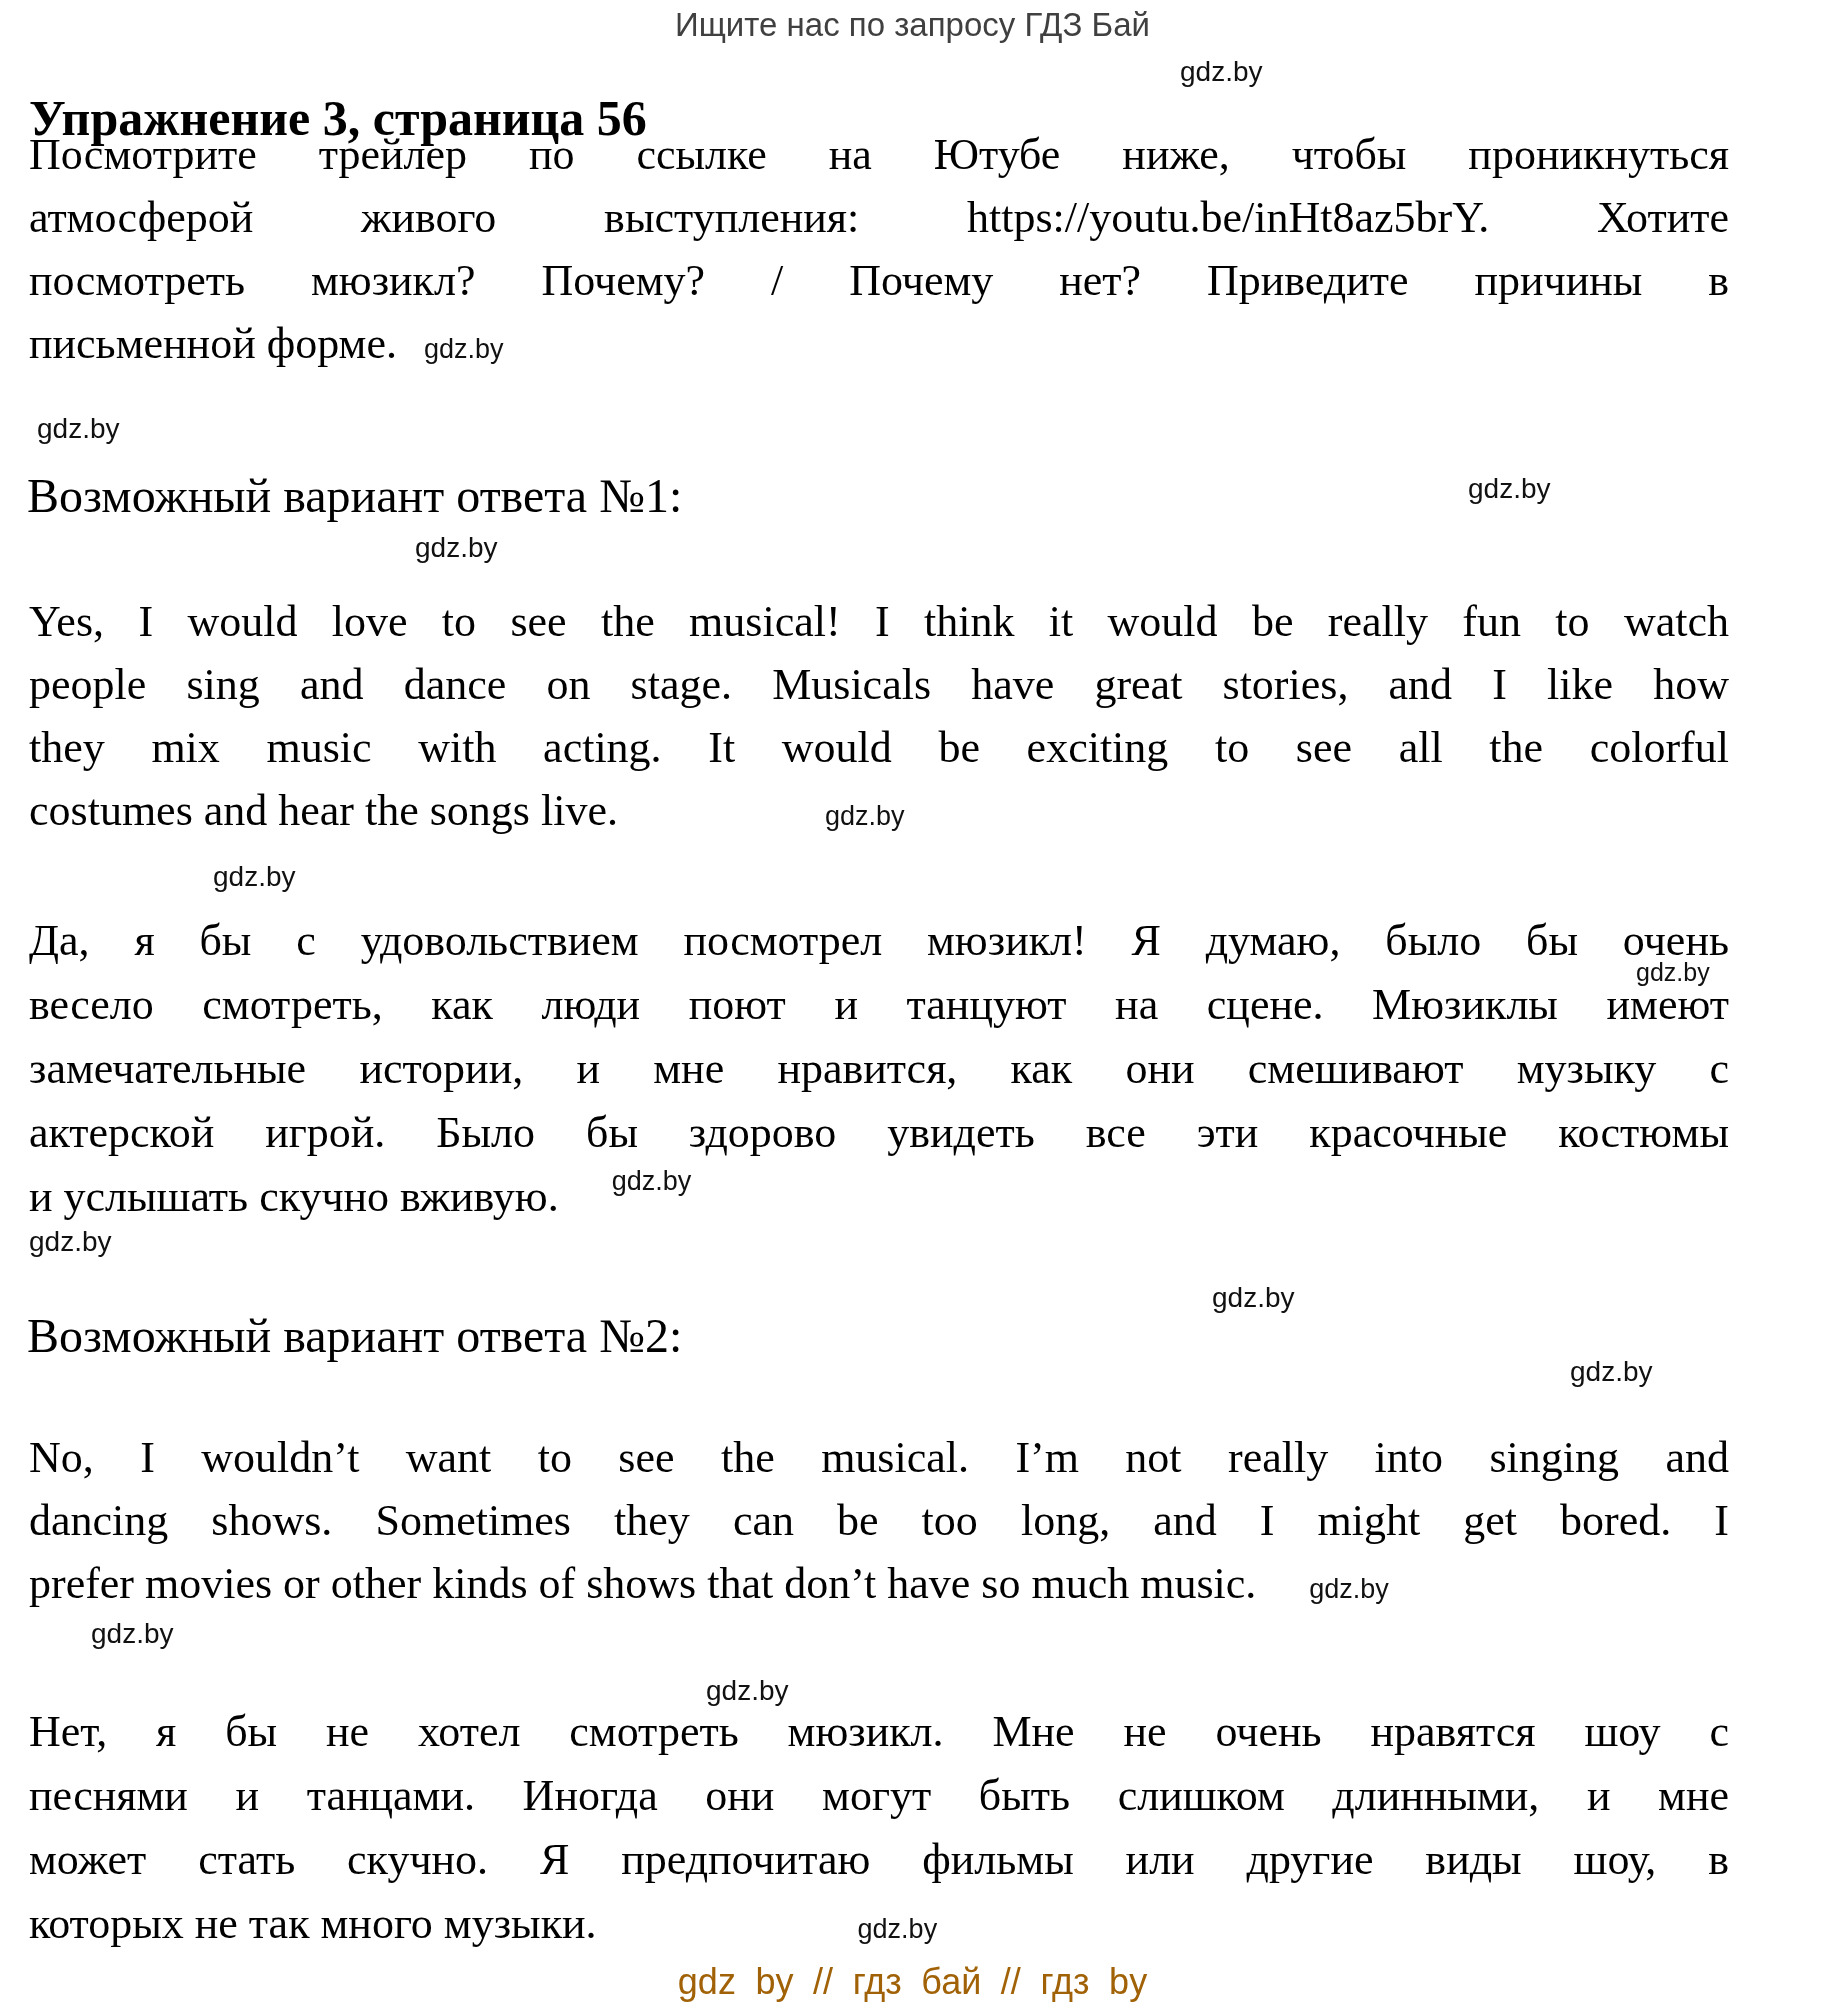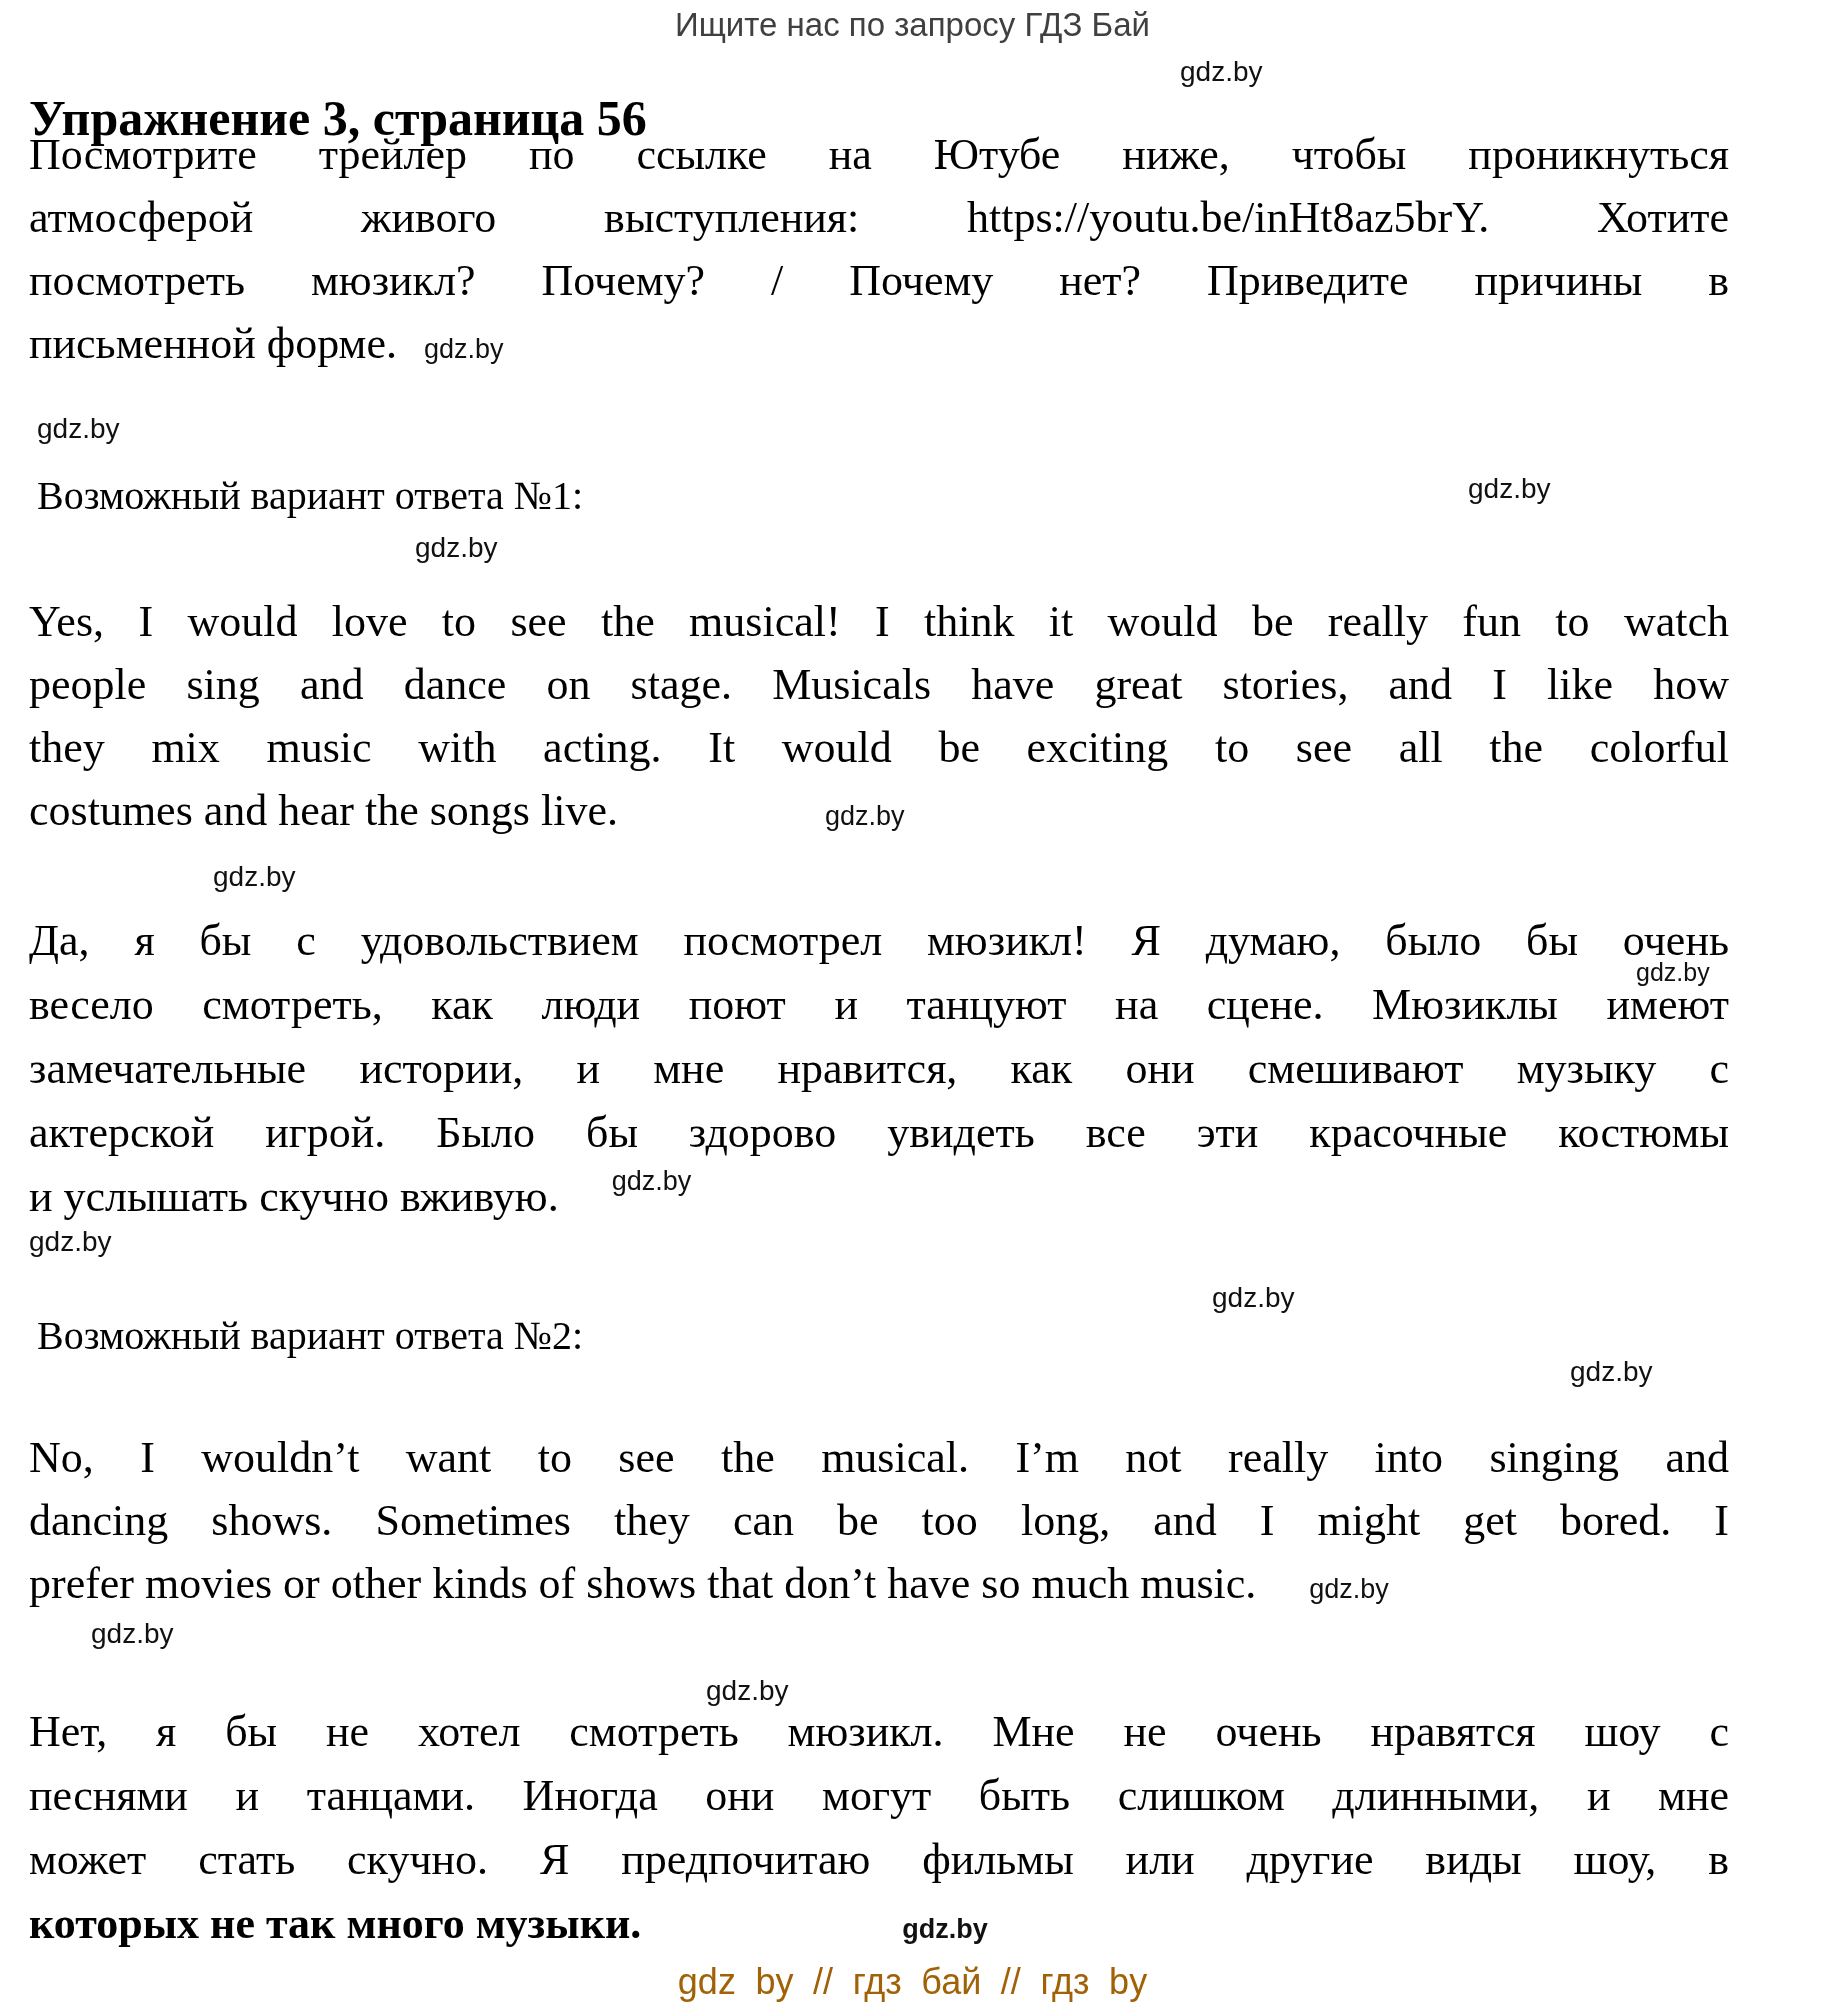--- a/index.html
+++ b/index.html
@@ -37,22 +37,22 @@
   }
   .wm-inline.sup{position:relative;top:-21px;}
   
   .h1{
     position:absolute;left:29px;
     font-size:50px;line-height:56px;
     font-weight:bold;
     white-space:nowrap;
   }
   .sub{
-    position:absolute;left:37px;
-    font-size:40px;line-height:54px;
+    position:absolute;left:27px;
+    font-size:48px;line-height:54px;
     white-space:nowrap;
   }
   
   .para{
     position:absolute;left:29px;width:1700px;
     font-size:44px;
   }
   .ln{
     width:1700px;
     line-height:63px;
@@ -144,21 +144,21 @@
     </div>
   </div>
 
   <span class="wm" style="left:91px;top:1618px;">gdz.by</span>
   <span class="wm" style="left:706px;top:1675px;">gdz.by</span>
 
   <div class="para" style="top:1700px;">
     <div class="ln" style="line-height:64px;">Нет, я бы не хотел смотреть мюзикл. Мне не очень нравятся шоу с</div>
     <div class="ln" style="line-height:64px;">песнями и танцами. Иногда они могут быть слишком длинными, и мне</div>
     <div class="ln" style="line-height:64px;">может стать скучно. Я предпочитаю фильмы или другие виды шоу, в</div>
-    <div class="ln last" style="line-height:64px;font-weight:bold;">
+    <div class="ln last" style="line-height:64px;">
       <span>которых не так много музыки.</span><span class="wm-inline ml272">gdz.by</span>
     </div>
   </div>
 
   <div class="footer">gdz by  //  гдз бай  //  гдз by</div>
 
 </main>
 
 
 </body></html>

